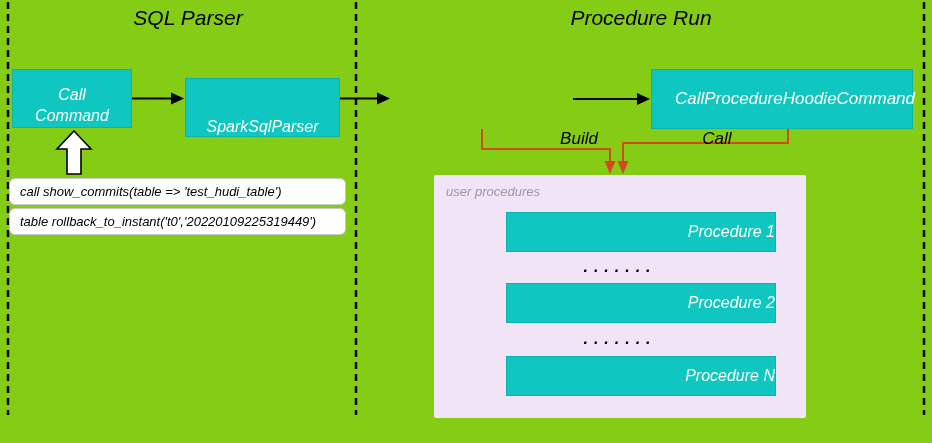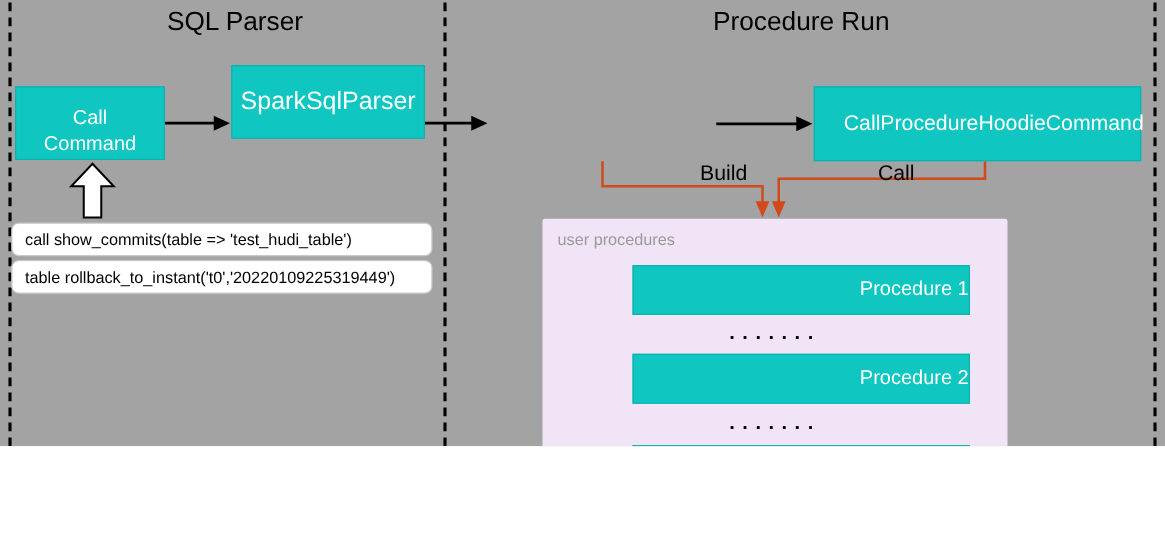--- a/index.html
+++ b/index.html
@@ -1,38 +1,38 @@
 <!DOCTYPE html>
 <html style="--teal: #0FC7C0; --teal-border: #0CB3AD; --orange: #D2491B; --purple: #F2E4F7; --gray-text: #9A9A9A; --card-border: #C9C9C9; --header-bg: #F5F5F5;"><head>
 <meta charset="utf-8">
 <style>
   :root{
     --teal:#0FC7C0; --teal-border:#0CB3AD; --orange:#D2491B; --purple:#F2E4F7;
     --gray-text:#9A9A9A; --card-border:#C9C9C9; --header-bg:#F5F5F5;
   }
   html,body{margin:0;padding:0;background:#fff;}
   .canvas{
-    position:relative;width:932px;height:357px;background:#a3a3a3;overflow:hidden;
-    font-family:"Liberation Sans", sans-serif;color:#000;
+    position:relative;width:932px;height:443px;background:#84cc16;overflow:hidden;
+    font-family:"Liberation Sans", sans-serif;color:#000;font-style:italic;
   }
   .overlay{position:absolute;left:0;top:0;width:932px;height:443px;pointer-events:none;}
   .section-title{
     position:absolute;top:6px;width:240px;text-align:center;
     font-size:21px;line-height:23px;color:#000;white-space:nowrap;
   }
   .title-sql{left:68px;}
   .title-proc{left:521px;}
   .node{
     position:absolute;background:var(--teal);border:1px solid var(--teal-border);
     color:#fff;display:flex;align-items:center;justify-content:center;
     text-align:center;box-sizing:border-box;
   }
   .node-call-command{left:12px;top:69px;width:120px;height:59px;font-size:16px;align-items:flex-end;}
   .node-call-command span{display:inline-block;max-width:86px;line-height:1.35;}
-  .node-sparksql{left:185px;top:52px;width:155px;height:59px;font-size:20px;}
+  .node-sparksql{left:185px;top:78px;width:155px;height:59px;font-size:16px;align-items:flex-end;}
   .node-hoodie{left:391px;top:69px;width:182px;height:60px;font-size:16px;}
   .node-cphc{left:651px;top:69px;width:262px;height:60px;font-size:17px;padding-left:26px;}
   .edge-label{
     position:absolute;top:129px;width:66px;text-align:center;
     font-size:17px;line-height:19px;color:#000;background:transparent;
   }
   .label-build{left:546px;}
   .label-call{left:684px;}
   .sql-card{position:absolute;left:9px;top:175px;width:337px;}
   .sql-card .hdr{

